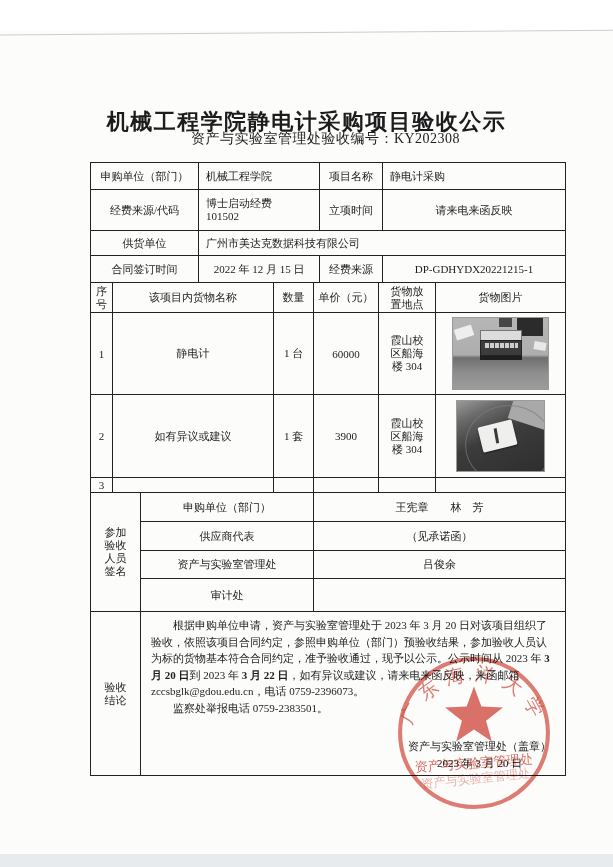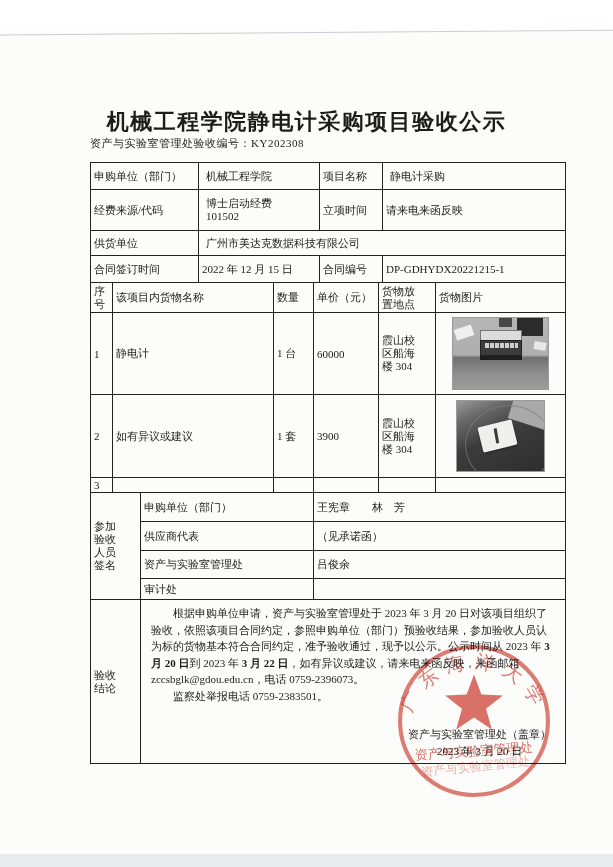--- a/index.html
+++ b/index.html
@@ -5,27 +5,27 @@
   html,body{margin:0;padding:0;}
   .screen{position:relative;width:613px;height:867px;background:#ffffff;overflow:hidden;
           font-family:"Liberation Serif","DejaVu Serif",serif;color:#1c1c1c;}
   .paper{position:absolute;inset:0;background:#fcfcfa;}
   .top-white{position:absolute;top:0;left:0;width:613px;height:31px;background:#ffffff;}
   .edge-top{position:absolute;top:32px;left:-6px;width:640px;height:1px;background:#c9ced3;transform:rotate(-0.45deg);}
   .bottom-strip{position:absolute;bottom:0;left:0;width:613px;height:13px;background:#e7ebee;}
 
   .title{position:absolute;top:107px;left:0;width:613px;text-align:center;
          font-size:22px;font-weight:bold;letter-spacing:1.5px;}
-  .ref{position:absolute;top:136px;left:90px;width:471px;text-align:left;font-size:11px;letter-spacing:.5px;}
+  .ref{position:absolute;top:130px;left:90px;width:471px;text-align:center;font-size:14px;letter-spacing:.5px;}
 
   .tables{position:absolute;left:90px;top:162px;width:475px;}
   table{border-collapse:collapse;table-layout:fixed;width:475px;}
   table+table{margin-top:-1px;}
   td{border:1px solid #222;font-size:11px;padding:1px 3px;vertical-align:middle;overflow:hidden;}
-  .c{text-align:left;}
+  .c{text-align:center;}
   .l{text-align:left;padding-left:7px;margin-left:48px;}
   .pre{white-space:pre-line;line-height:13px;}
   .bold{font-weight:bold;}
 
   
   .concl-cell{position:relative;vertical-align:top;padding:5px 9px 3px 10px;line-height:16.5px;overflow:visible;}
   .concl-cell p{margin:0;text-indent:2em;}
   .signoff{position:absolute;right:14px;bottom:3px;text-align:center;line-height:17px;font-size:11px;}
 
   
@@ -85,21 +85,21 @@
         <td class="c">立项时间</td>
         <td class="c">请来电来函反映</td>
       </tr>
       <tr style="height:25px">
         <td class="c">供货单位</td>
         <td class="l" colspan="3">广州市美达克数据科技有限公司</td>
       </tr>
       <tr style="height:27px">
         <td class="c">合同签订时间</td>
         <td class="c">2022 年 12 月 15 日</td>
-        <td class="c">合同编号</td>
+        <td class="c">经费来源</td>
         <td class="c">DP-GDHYDX20221215-1</td>
       </tr>
     </tbody>
       </table>
 
     <table>
       <colgroup>
           <col style="width:22px">
           <col style="width:161px">
           <col style="width:40px">
@@ -187,21 +187,21 @@
         <td class="c">王宪章　　林　芳</td>
       </tr>
       <tr style="height:29px">
         <td class="c">供应商代表</td>
         <td class="c">（见承诺函）</td>
       </tr>
       <tr style="height:28px">
         <td class="c">资产与实验室管理处</td>
         <td class="c">吕俊余</td>
       </tr>
-      <tr style="height:21px">
+      <tr style="height:33px">
         <td class="c">审计处</td>
         <td class="c"></td>
       </tr>
     </tbody>
       </table>
 
     <table>
       <colgroup>
           <col style="width:50px">
           <col style="width:425px">

